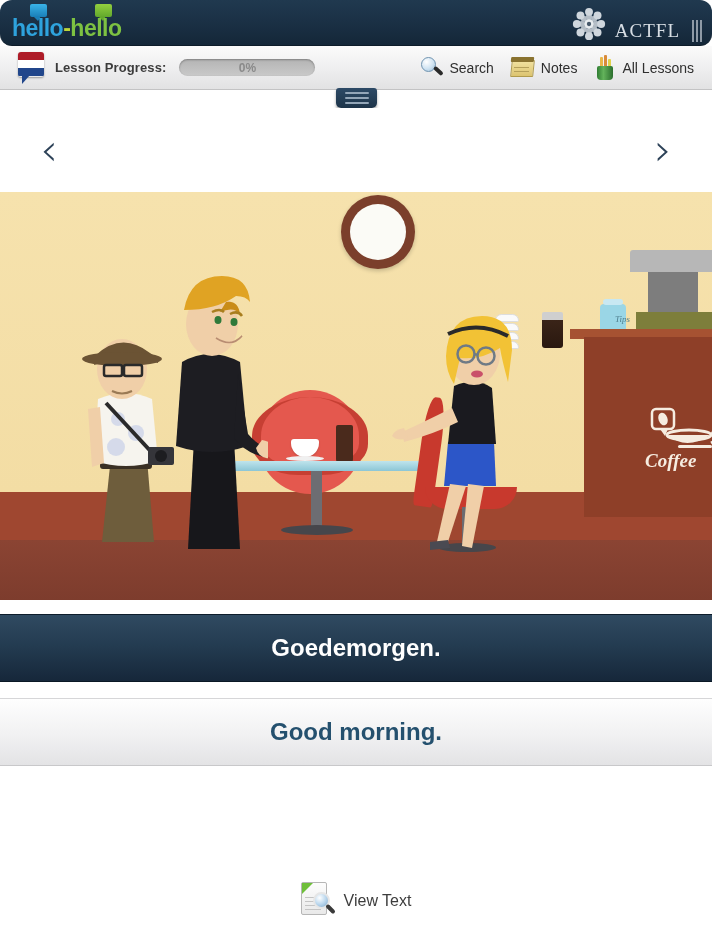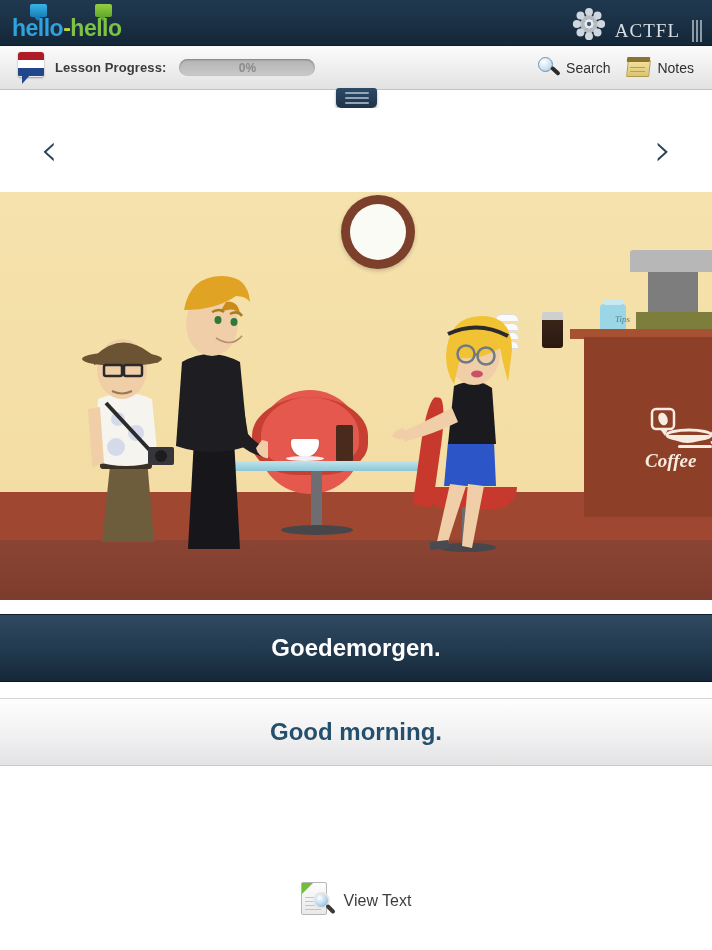--- a/index.html
+++ b/index.html
@@ -9,20 +9,21 @@
     background:#ffffff;
     overflow:hidden;
     position:relative;
   }
 
   
   .brandbar {
     position:absolute; left:0; top:0; width:712px; height:46px;
     background:linear-gradient(to bottom,#20394f 0%,#1b3146 45%,#142738 100%);
     border-bottom:1px solid #0d1c29;
+    border-radius:12px;
   }
   .logo-wrap { position:absolute; left:12px; top:3px; width:150px; height:42px; }
   .logo-text {
     position:absolute; left:0; top:12px;
     font-size:23px; font-weight:bold; letter-spacing:-0.5px;
   }
   .logo-text .l-blue { color:#2ea3dd; }
   .logo-text .l-dash { color:#bdd63a; }
   .logo-text .l-green { color:#7dc242; }
   .bubble { position:absolute; width:17px; height:13px; border-radius:2px; }
@@ -323,20 +324,29 @@
     </div>
     <div class="tool-btn">
       <span class="ic-notes">
         <span class="pad"></span>
           <span class="top"></span>
         <span class="line" style="top:10px"></span>
           <span class="line" style="top:14px"></span>
       </span>
       <span class="tool-btn-label">Notes</span>
     </div>
+    <div class="tool-btn">
+      <span class="ic-cup">
+        <span class="pen p1"></span>
+          <span class="pen p2"></span>
+          <span class="pen p3"></span>
+        <span class="cup"></span>
+      </span>
+      <span class="tool-btn-label">All Lessons</span>
+    </div>
   </div>
 </div>
 
 <div class="tab-handle">
   <i></i>
     <i></i>
     <i></i>
 </div>
 
 <div class="title-row">

